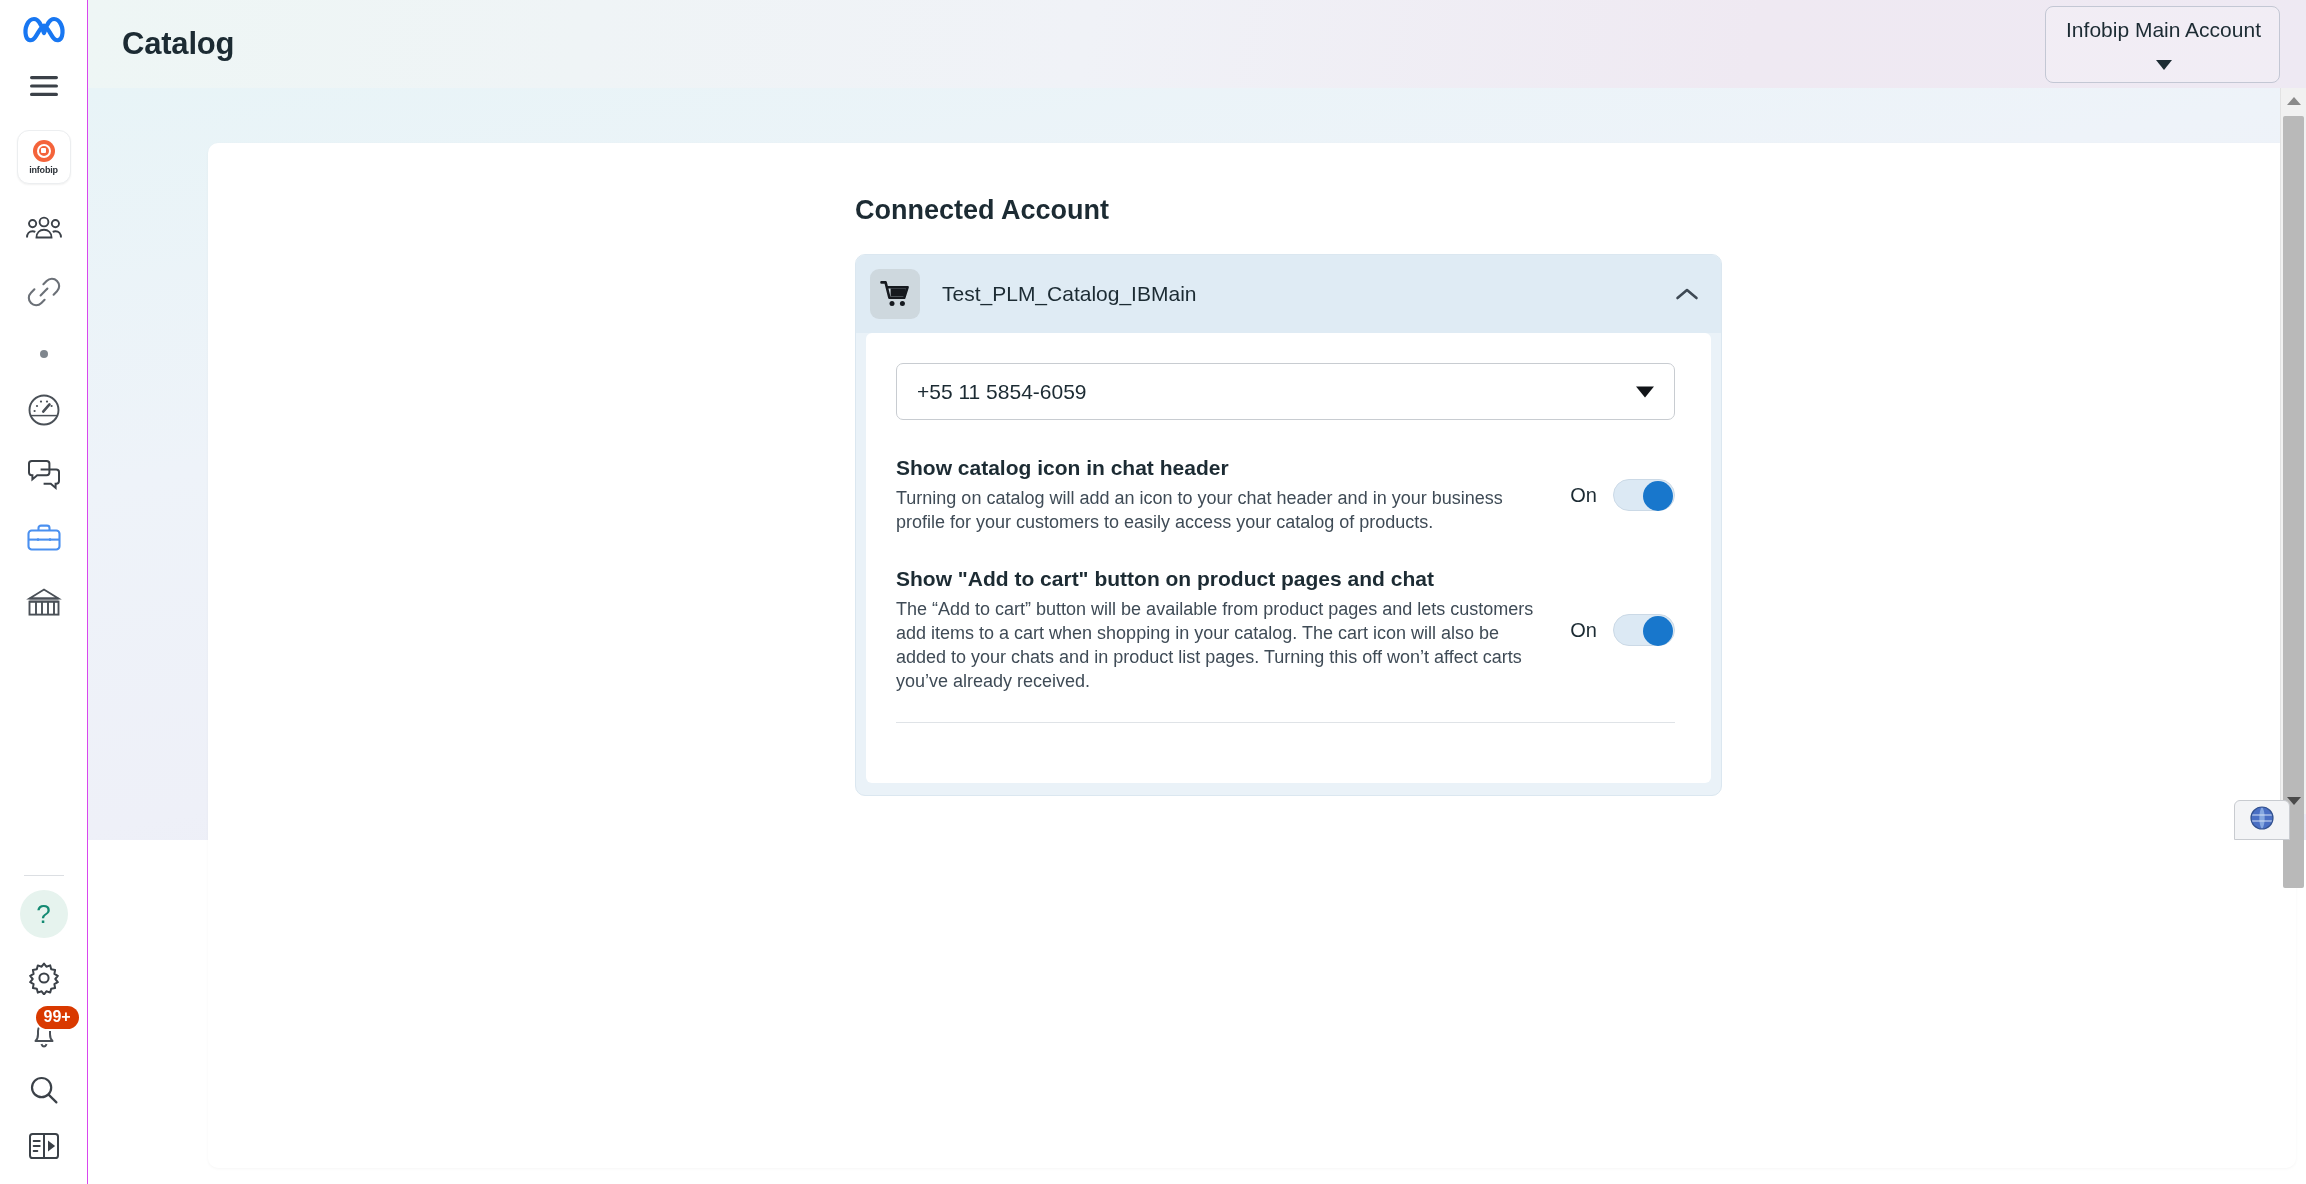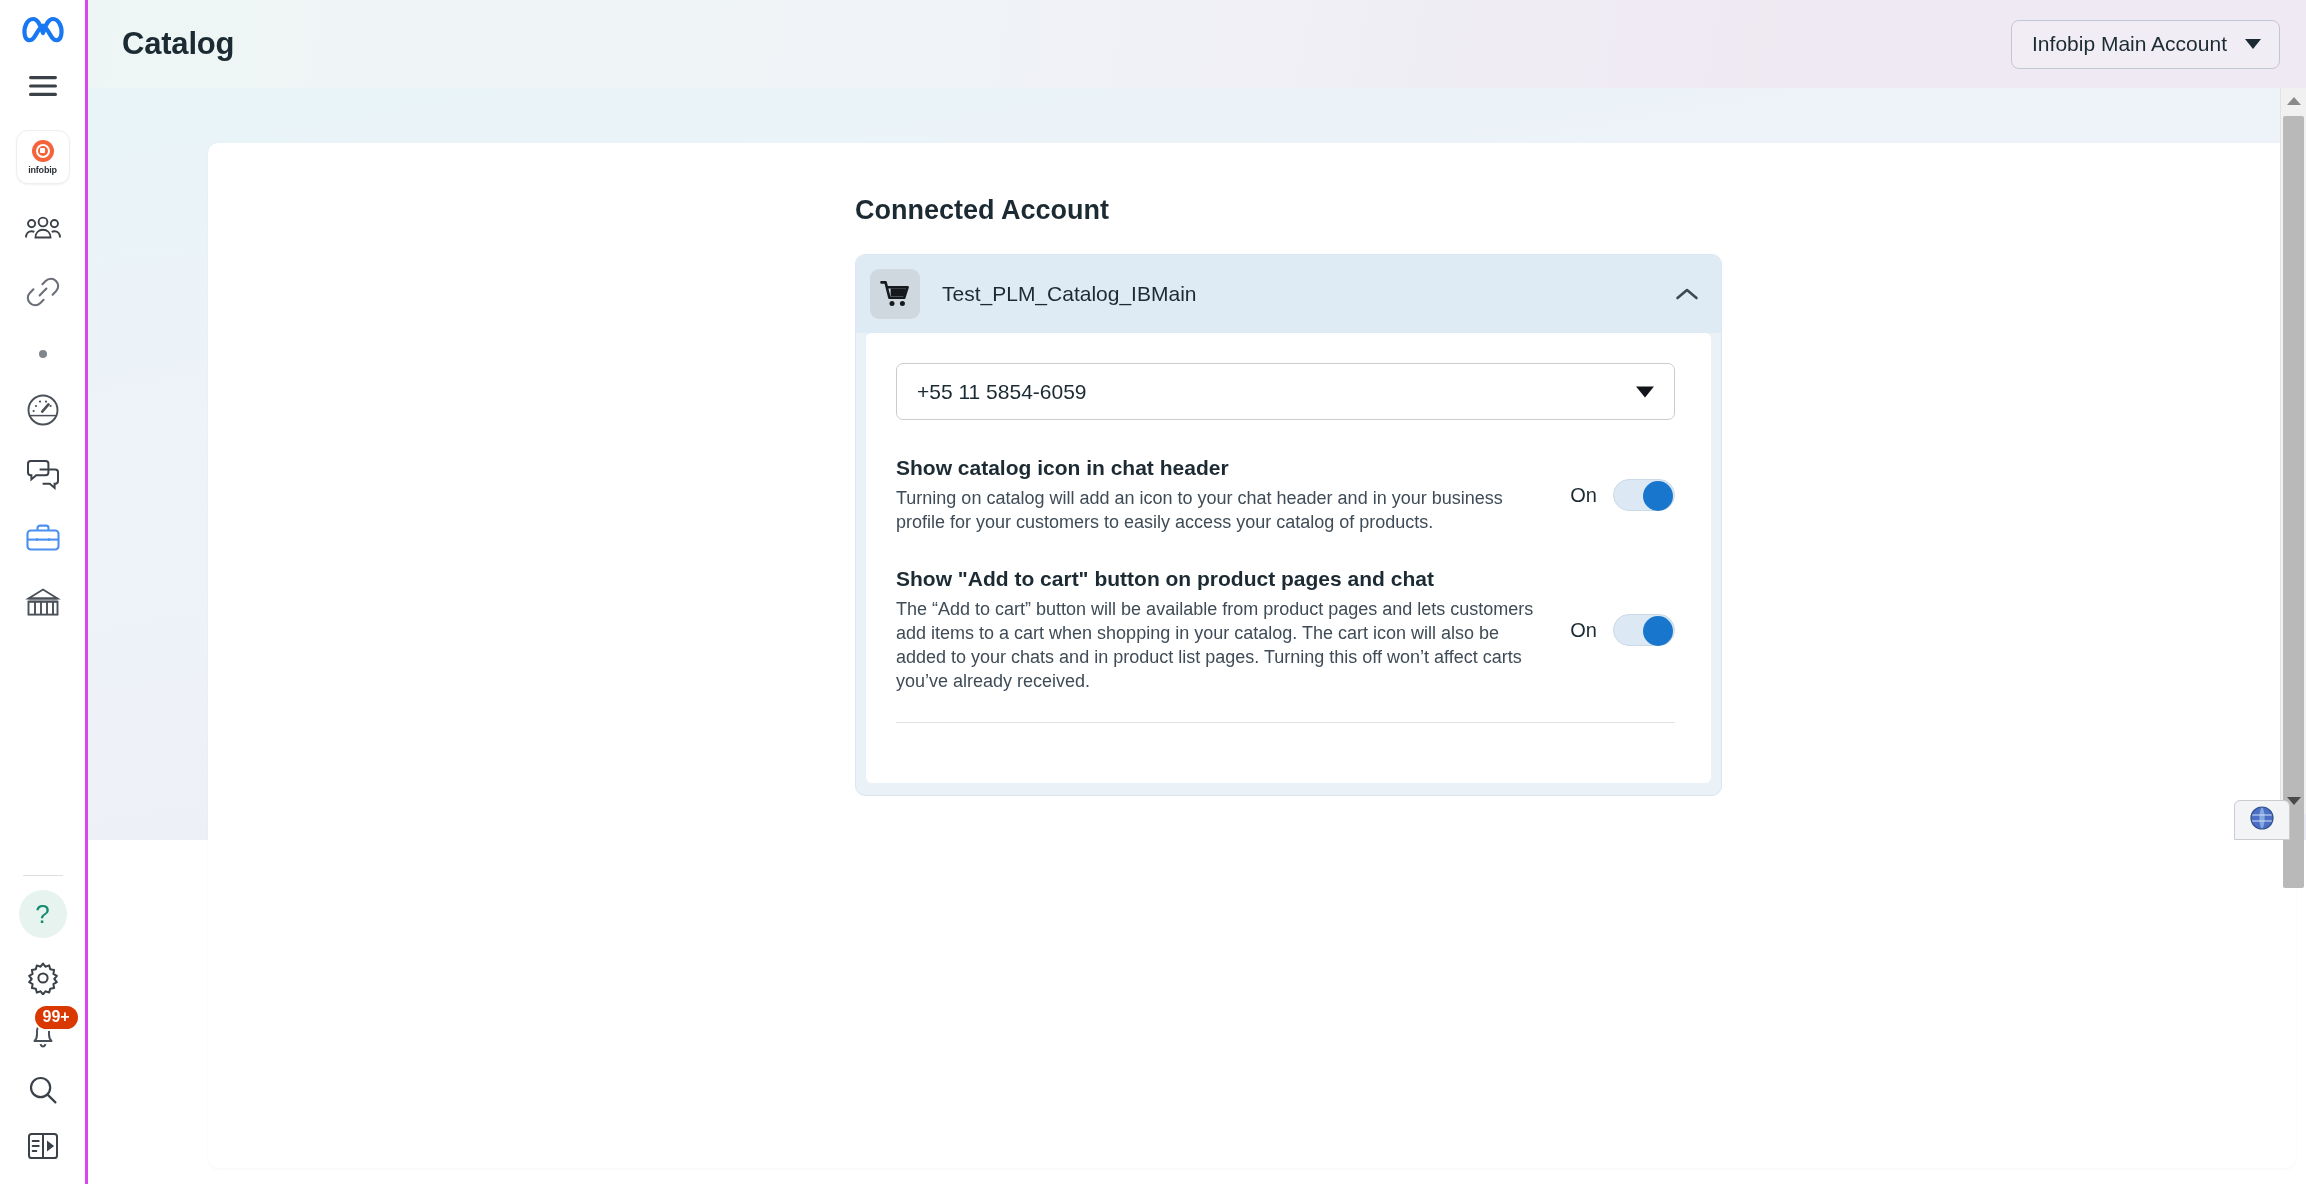--- a/index.html
+++ b/index.html
@@ -10,21 +10,21 @@
     background: #ffffff;
   }
 
   
   .app { position: relative; width: 2306px; height: 1184px; display: flex; }
 
   
   .rail {
     width: 88px; height: 1184px;
     background: #ffffff;
-    border-right: 3px solid #d946ef;
+    border-right: 1px solid #d946ef;
     display: flex; flex-direction: column; align-items: center;
     flex: 0 0 88px;
     position: relative;
     z-index: 5;
   }
   .rail-top { display: flex; flex-direction: column; align-items: center; width: 100%; }
   .rail-bottom { margin-top: auto; display: flex; flex-direction: column; align-items: center; width: 100%; padding-bottom: 10px; }
 
   .meta-logo { margin-top: 14px; margin-bottom: 10px; }
   .rail-icon {
@@ -97,21 +97,21 @@
     padding: 0 26px 0 34px;
   }
   .page-title { font-size: 31px; font-weight: bold; color: #1c2b33; letter-spacing: -.2px; }
 
   .account-btn {
     margin-left: auto;
     display: flex; align-items: center; gap: 18px;
     border: 1px solid #c3c7d4; border-radius: 8px;
     background: rgba(255,255,255,.18);
     padding: 11px 18px 12px 20px;
-    font-size: 21px; color: #1c2b33; cursor: pointer;
+    font-size: 21px; color: #1c2b33; cursor: pointer; flex-direction: column;
   }
   .caret-dn {
     width: 0; height: 0;
     border-left: 8px solid transparent; border-right: 8px solid transparent;
     border-top: 10px solid #1c2b33;
   }
 
   .stage {
     position: absolute; top: 88px; left: 0; right: 0; bottom: 0;
     background: linear-gradient(170deg, #e8f4f7 0%, #eef3f9 35%, #eef0f8 65%, #e9e9f4 100%);

